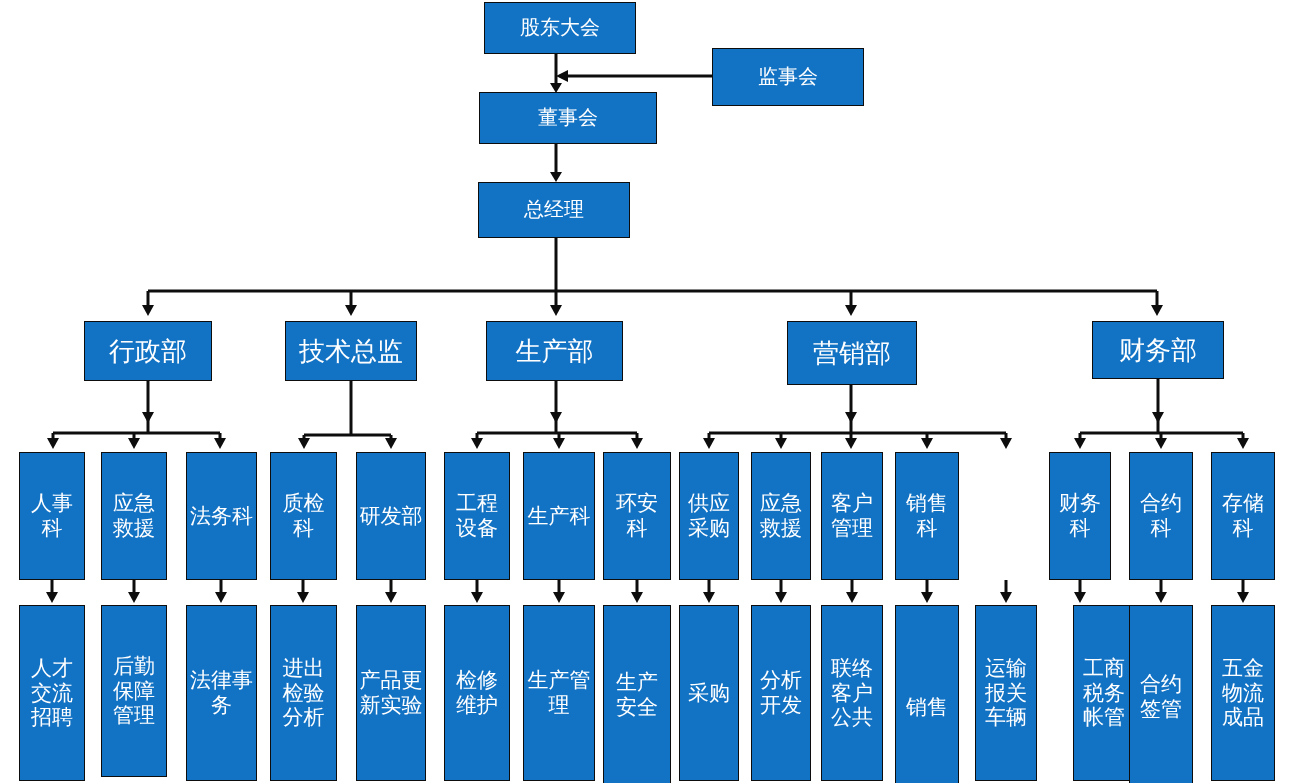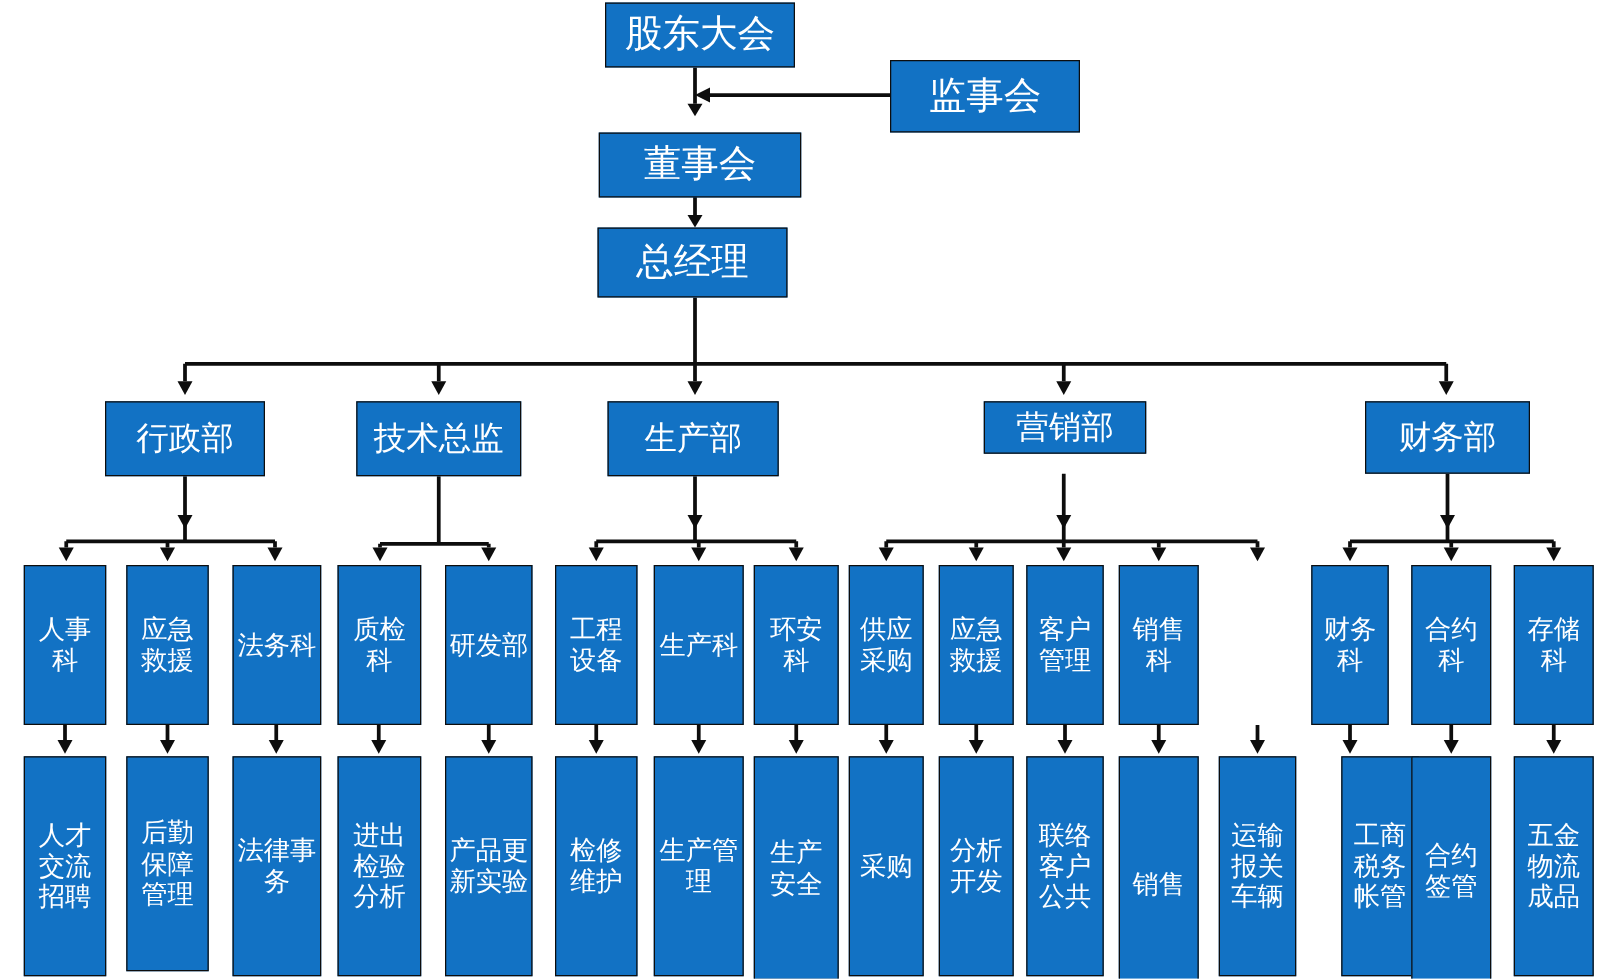--- a/index.html
+++ b/index.html
@@ -41,21 +41,21 @@
     z-index: 3;
   }
   .node .label {
     display: block;
     width: 100%;
     padding: 0 2px;
     box-sizing: border-box;
     word-break: break-all;
     white-space: normal;
   }
-  .lvl1 { font-size: 30px; }
+  .lvl1 { font-size: 20px; }
   .lvl2 { font-size: 26px; justify-content: flex-end; }
   .lvl3 { font-size: 21px; }
   .lvl4 { font-size: 21px; }
 </style>
 </head>
 <body>
 
 <div id="chart-root">
 
   <svg id="connector-layer" viewBox="0 0 1294 783" xmlns="http://www.w3.org/2000/svg">
@@ -191,37 +191,37 @@
       <path d="M1237,592 L1249,592 L1243,603 z" fill="#0d0d0d"></path>
     </g>
   </svg>
 
   <div class="node lvl1" style="left: 484px; top: 2px; width: 152px; height: 52px;">
     <span class="label">股东大会</span>
   </div>
   <div class="node lvl1" style="left: 712px; top: 48px; width: 152px; height: 58px;">
     <span class="label">监事会</span>
   </div>
-  <div class="node lvl1" style="left: 479px; top: 92px; width: 162px; height: 52px; margin-top: 14px;">
+  <div class="node lvl1" style="left: 479px; top: 92px; width: 178px; height: 52px;">
     <span class="label">董事会</span>
   </div>
   <div class="node lvl1" style="left: 478px; top: 182px; width: 152px; height: 56px;">
     <span class="label">总经理</span>
   </div>
 
   <div class="node lvl2" style="left: 84px; top: 321px; width: 128px; height: 60px;">
     <span class="label">行政部</span>
   </div>
   <div class="node lvl2" style="left: 285px; top: 321px; width: 132px; height: 60px;">
     <span class="label">技术总监</span>
   </div>
   <div class="node lvl2" style="left: 486px; top: 321px; width: 137px; height: 60px;">
     <span class="label">生产部</span>
   </div>
-  <div class="node lvl2" style="left: 787px; top: 321px; width: 130px; height: 42px;">
+  <div class="node lvl2" style="left: 787px; top: 321px; width: 130px; height: 64px;">
     <span class="label">营销部</span>
   </div>
   <div class="node lvl2" style="left: 1092px; top: 321px; width: 132px; height: 58px;">
     <span class="label">财务部</span>
   </div>
 
   <div class="node lvl3" style="left: 19px; top: 452px; width: 66px; height: 128px;">
     <span class="label">人事科</span>
   </div>
   <div class="node lvl3" style="left: 101px; top: 452px; width: 66px; height: 128px;">

